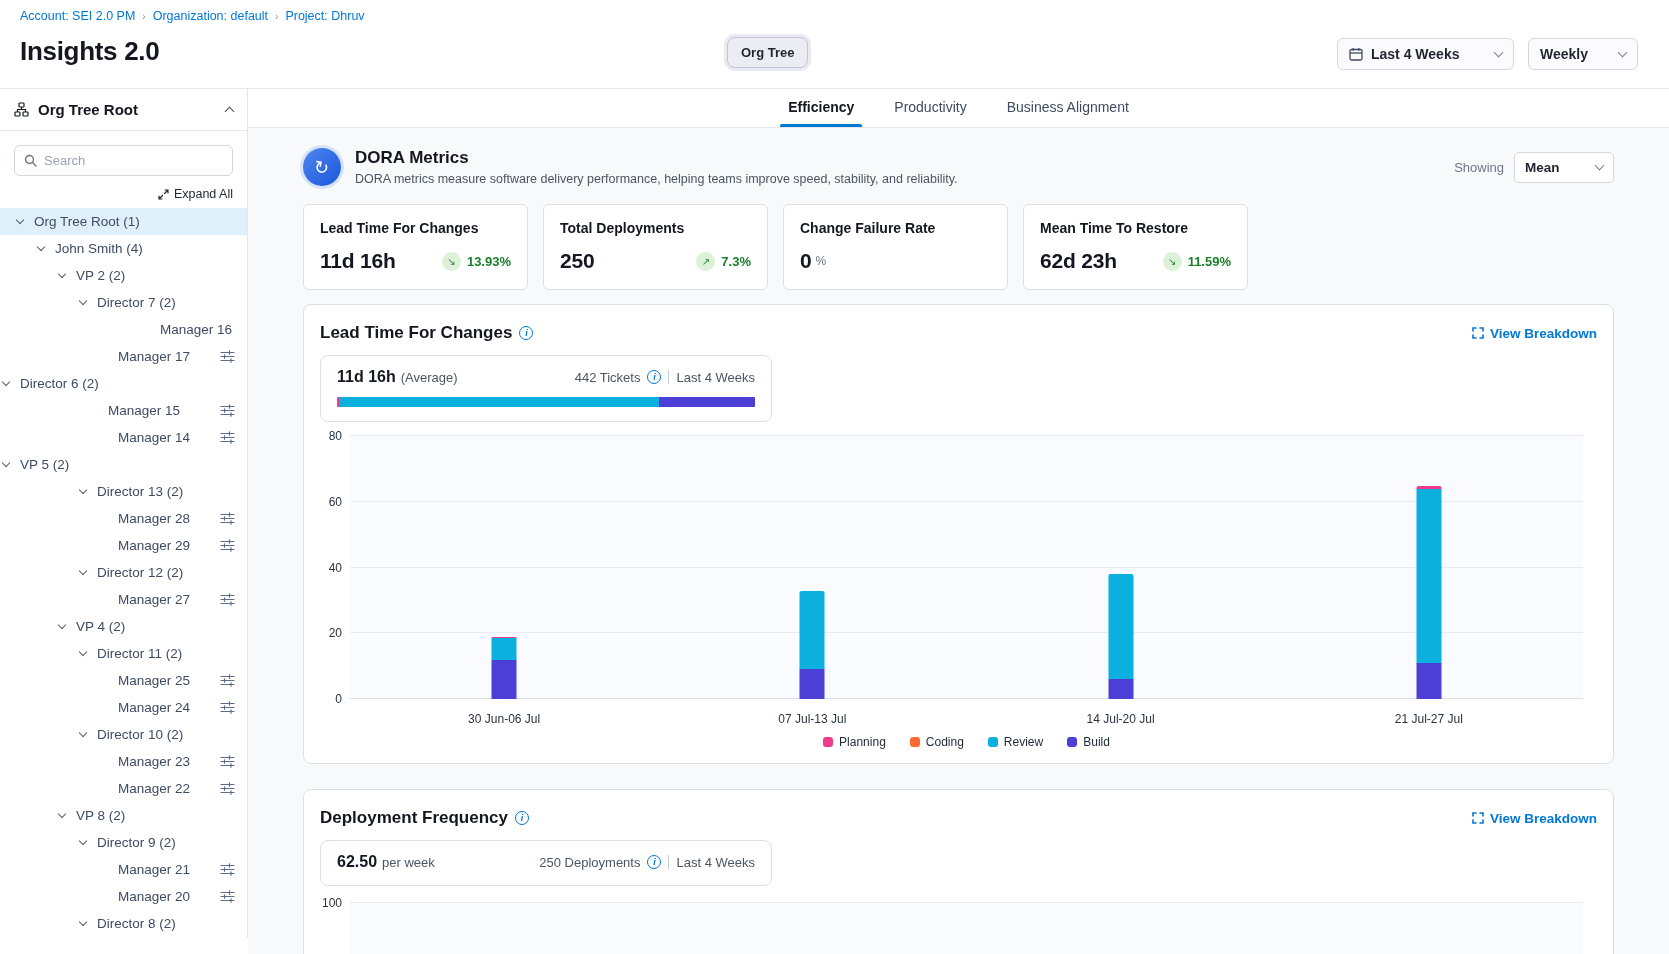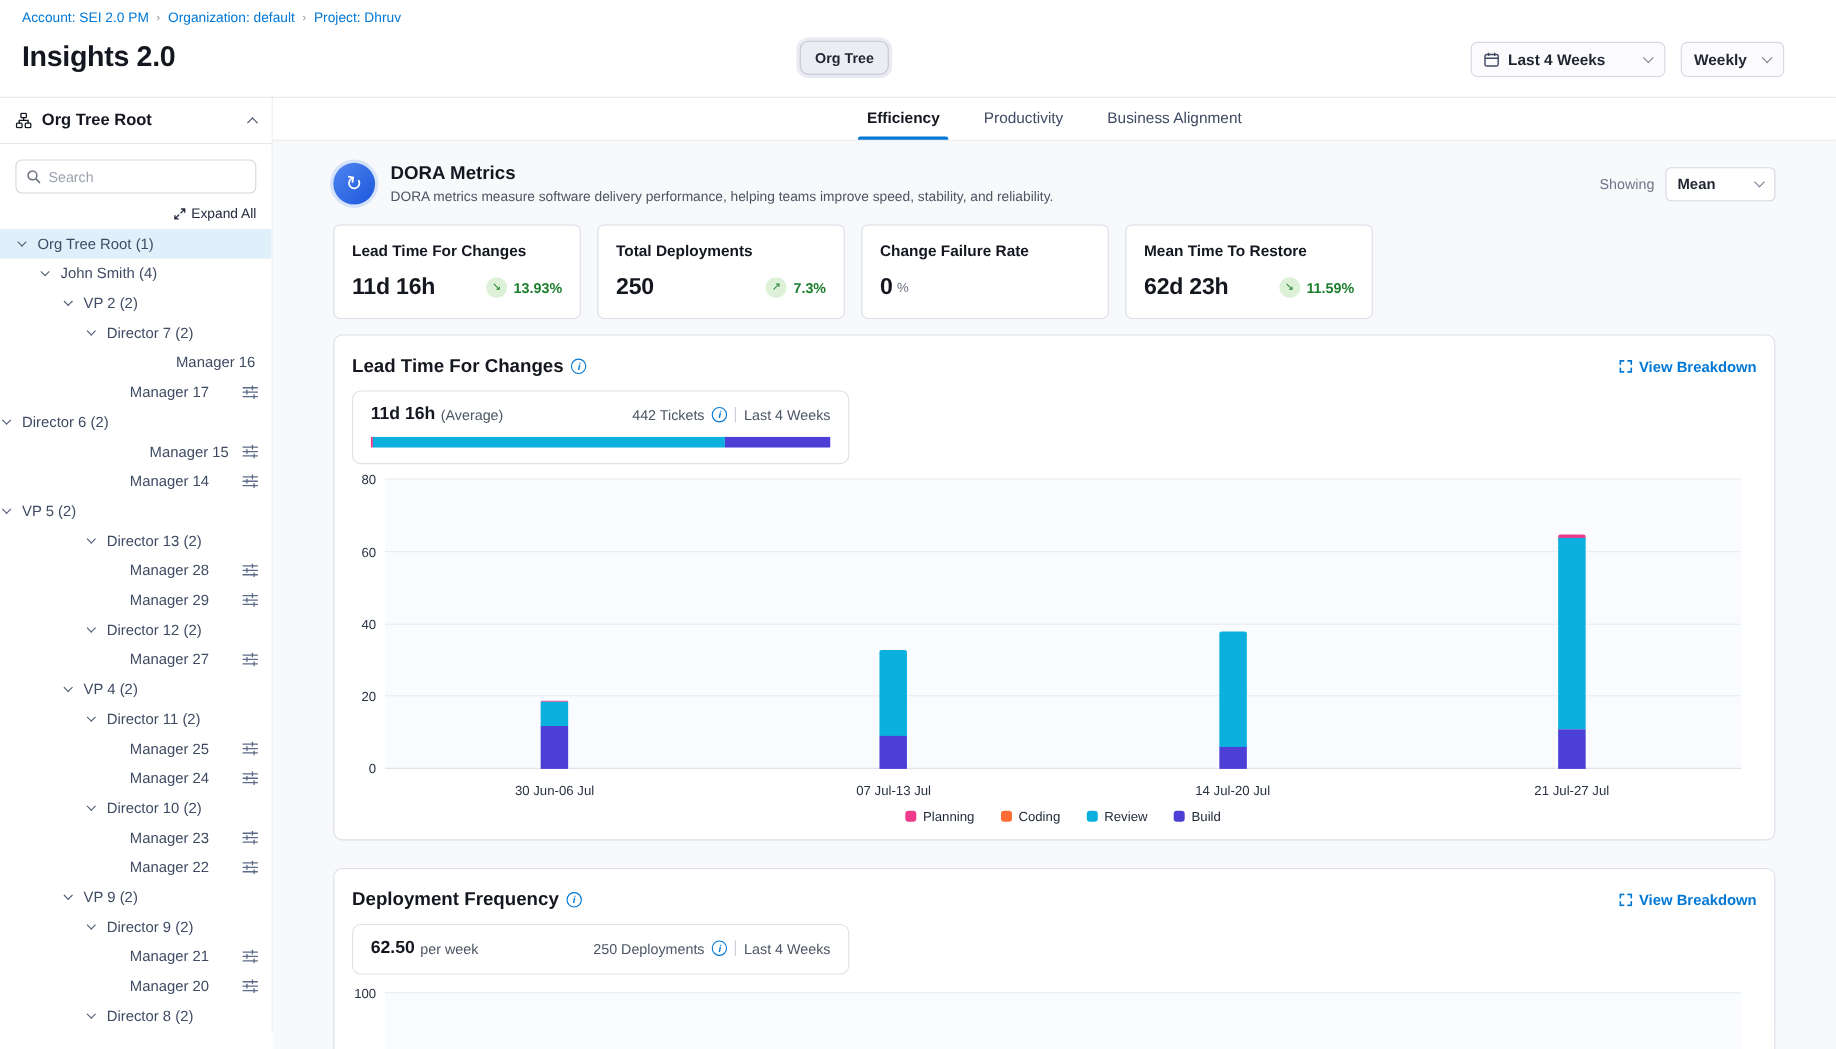--- a/index.html
+++ b/index.html
@@ -12,21 +12,21 @@
   .crumb { color:#0278d5; cursor:pointer; text-decoration:none; }
   .crumb-sep { color:#8a90a0; font-size:10px; }
   .page-title { position:absolute; top:36px; left:20px; font-size:26px; font-weight:700; color:#14171f; letter-spacing:-0.3px; }
   .org-tree-btn { position:absolute; top:37px; left:727px; height:31px; padding:0 13px; display:flex; align-items:center;
     background:#ecedf3; border:1px solid #c3c5d4; border-radius:8px; box-shadow:0 0 0 3px rgba(201,203,220,.38);
     font-size:13px; font-weight:600; color:#1f2430; cursor:pointer; }
   .hdr-select { position:absolute; top:38px; height:32px; display:flex; align-items:center; gap:8px;
     border:1px solid #d5d7e0; border-radius:6px; background:#fbfbfd; padding:0 11px; font-size:14px; font-weight:600; color:#1f2430; cursor:pointer; }
   .hdr-select .chev-down { margin-left:auto; }
   #sel-range { left:1337px; width:177px; }
-  #sel-gran  { left:1528px; width:94px; }
+  #sel-gran  { left:1528px; width:110px; }
   .chev-down { width:7px; height:7px; border-right:1.6px solid #7a8194; border-bottom:1.6px solid #7a8194;
     transform:rotate(45deg); margin-top:-3px; flex:none; }
   .chev-up { width:7px; height:7px; border-right:1.6px solid #3f4b63; border-bottom:1.6px solid #3f4b63;
     transform:rotate(-135deg); margin-top:4px; flex:none; }
 
   
   .sidebar { position:absolute; top:88px; left:0; width:248px; bottom:16px; border-top:1px solid #e4e6eb;
     border-right:1px solid #e4e6eb; background:#fff; overflow:hidden; }
   .sidebar-header { height:42px; display:flex; align-items:center; gap:9px; padding:0 14px;
     border-bottom:1px solid #e4e6eb; font-size:15px; font-weight:700; color:#14171f; }
@@ -243,21 +243,21 @@
           </svg>
     </span>
   </div>
       <div class="tree-row" style=" text-align: center;">
     <span class="chevbox">
           <span class="chev-down"></span>
         </span>
     <span class="lbl"><span>Director 6</span> <span>(2)</span></span>
 
   </div>
-      <div class="tree-row" style="padding-left: 116px;">
+      <div class="tree-row" style="padding-left: 88px;">
     <span class="chevbox" style="visibility: hidden;">
           <span class="chev-down"></span>
         </span>
     <span class="lbl"><span>Manager 15</span> </span>
     <span class="filter">
       <svg width="15" height="13" viewBox="0 0 15 13">
             <g stroke="#5b6b88" stroke-width="1.2" stroke-linecap="round">
               <line x1="1" y1="2.5" x2="14" y2="2.5"></line>
               <line x1="9.5" y1="0.8" x2="9.5" y2="4.2"></line>
               <line x1="1" y1="6.5" x2="14" y2="6.5"></line>
@@ -451,21 +451,21 @@
               <line x1="1" y1="10.5" x2="14" y2="10.5"></line>
               <line x1="11" y1="8.8" x2="11" y2="12.2"></line>
             </g>
           </svg>
     </span>
   </div>
       <div class="tree-row" style="padding-left: 56px;">
     <span class="chevbox">
           <span class="chev-down"></span>
         </span>
-    <span class="lbl"><span>VP 9</span> <span>(2)</span></span>
+    <span class="lbl"><span>VP 8</span> <span>(2)</span></span>
 
   </div>
       <div class="tree-row" style="padding-left: 77px;">
     <span class="chevbox">
           <span class="chev-down"></span>
         </span>
     <span class="lbl"><span>Director 9</span> <span>(2)</span></span>
 
   </div>
       <div class="tree-row" style="padding-left: 98px;">

